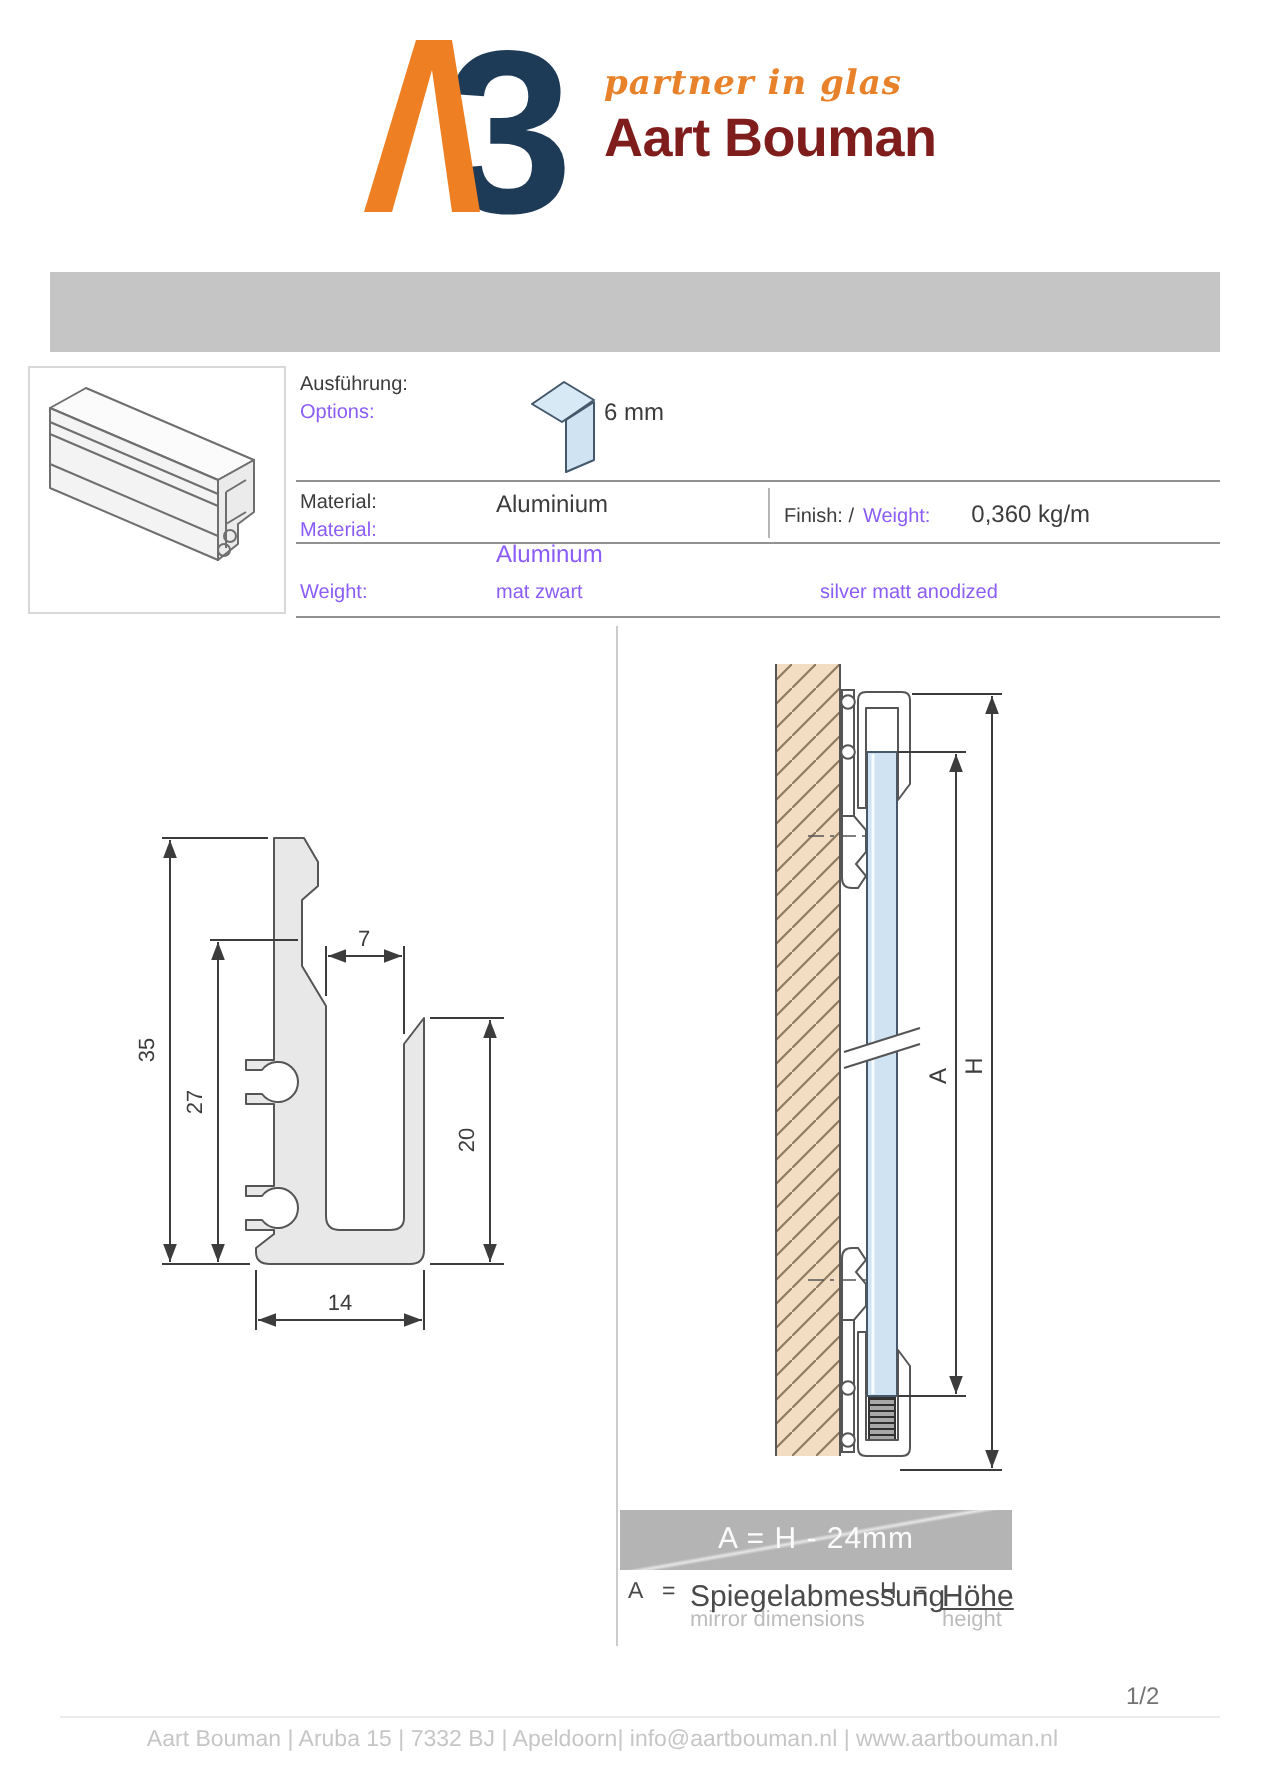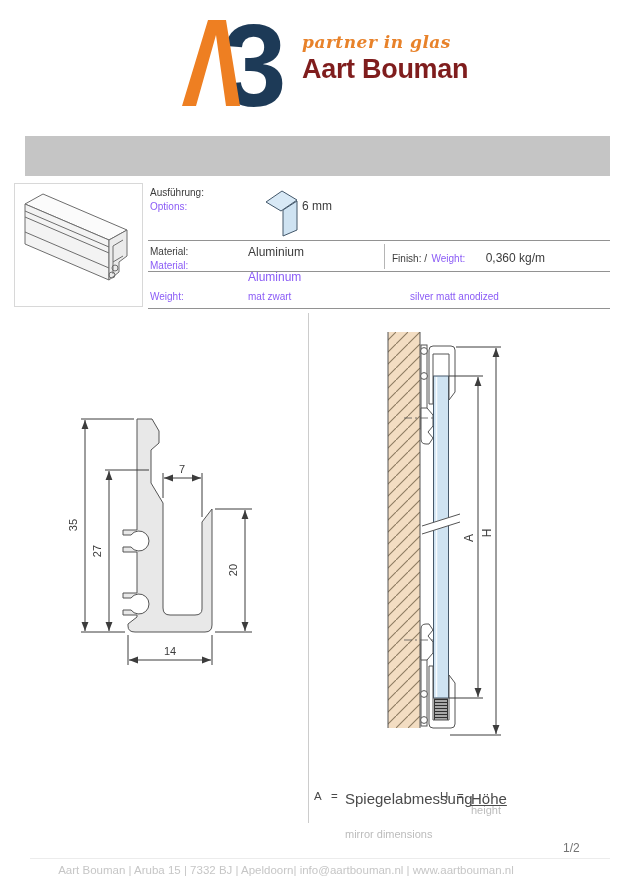--- a/index.html
+++ b/index.html
@@ -18,21 +18,21 @@
   .banner{background:#c5c5c5;}
   .imgbox{border:1px solid #d8d8d8;background:#fff;}
   .formula-bar{background:#b4b4b4;color:#fbfbfb;font-size:15px;letter-spacing:.5px;
                text-align:center;line-height:30px;
                background-image:linear-gradient(170deg,rgba(255,255,255,0) 47%,rgba(255,255,255,.65) 49.5%,rgba(255,255,255,0) 52%);}
   .legend-sym{font-size:11.5px;color:#4a4a4a;}
   .legend-term{font-size:15px;color:#4a4a4a;}
   .legend-en{font-size:11px;color:#bcbcbc;}
   .pagenum{font-size:12px;color:#737373;}
   .footer-line{border-top:1px solid #ececec;}
-  .footer-text{width:572px;text-align:center;font-size:11.5px;color:#c6c6c6;}
+  .footer-text{width:529px;text-align:right;font-size:11.5px;color:#c6c6c6;}
   svg text{font-family:"Liberation Sans",sans-serif;}
   .dimtxt{font-size:11px;fill:#3c3c3c;}
   .dimtxt2{font-size:12px;fill:#3c3c3c;}
 </style>
 </head>
 <body>
 
 <div class="page">
 
   <div class="abs" style="left:182px;top:20px;width:115px;height:88px;">
@@ -204,25 +204,26 @@
     <text class="dimtxt2" transform="translate(173,218) rotate(-90)" text-anchor="middle">A</text>
 
     <g stroke="#3c3c3c" stroke-width="1">
       <line x1="156" y1="27" x2="201" y2="27"></line>
       <line x1="150" y1="415" x2="201" y2="415"></line>
       <line x1="196" y1="28" x2="196" y2="414" marker-start="url(#arrS)" marker-end="url(#arrS)"></line>
     </g>
     <text class="dimtxt2" transform="translate(191,213) rotate(-90)" text-anchor="middle">H</text>
   </svg>
 
+  <div class="abs formula-bar" style="left:310px;top:755px;width:196px;height:30px;">A = H - 24mm</div>
 
   <div class="abs legend-sym" style="left:314px;top:790px;">A</div>
   <div class="abs legend-sym" style="left:331px;top:790px;">=</div>
   <div class="abs legend-term" style="left:345px;top:790px;">Spiegelabmessung</div>
-  <div class="abs legend-en" style="left:345px;top:804px;margin-top:24px;">mirror dimensions</div>
+  <div class="abs legend-en" style="left:345px;top:804px;">mirror dimensions</div>
   <div class="abs legend-sym" style="left:440px;top:790px;">H</div>
   <div class="abs legend-sym" style="left:457px;top:790px;">=</div>
   <div class="abs legend-term" style="left:471px;top:790px;text-decoration:underline;">Höhe</div>
   <div class="abs legend-en" style="left:471px;top:804px;">height</div>
 
   <div class="abs pagenum" style="left:563px;top:841px;">1/2</div>
   <div class="abs footer-line" style="left:30px;top:858px;width:580px;"></div>
   <div class="abs footer-text" style="left:0px;top:864px;">Aart Bouman | Aruba 15 | 7332 BJ | Apeldoorn| info@aartbouman.nl | www.aartbouman.nl</div>
 
 </div>

